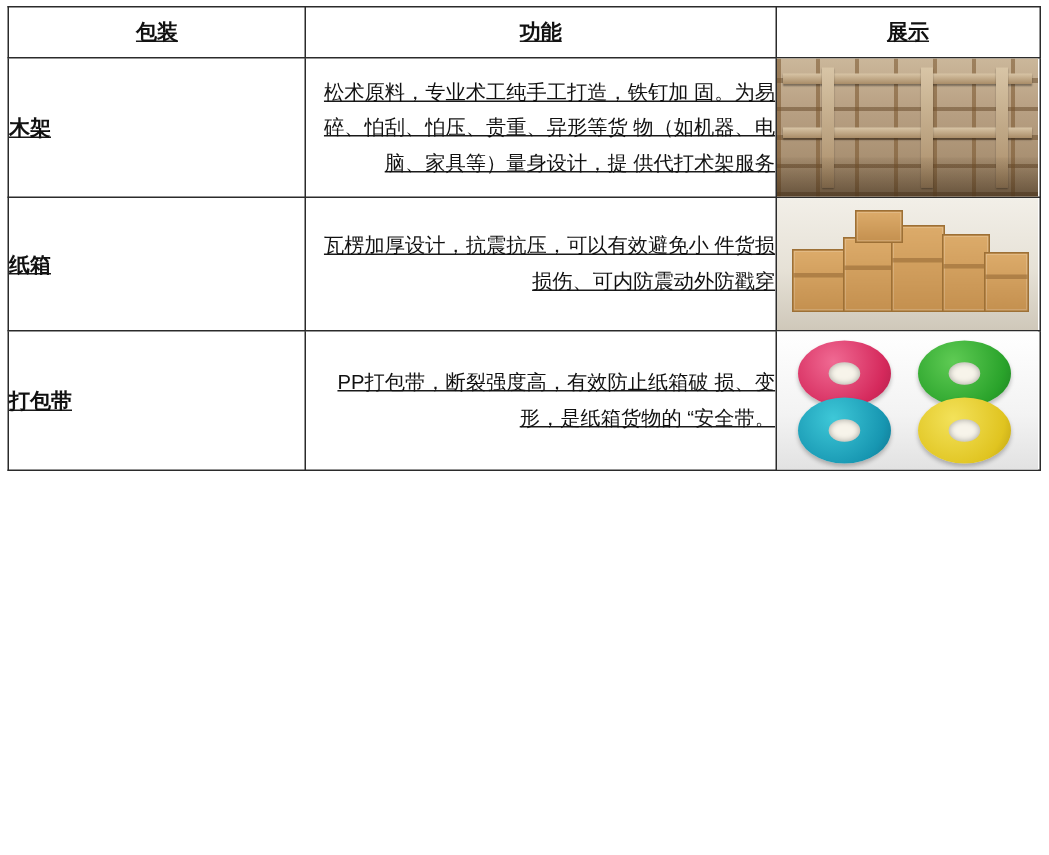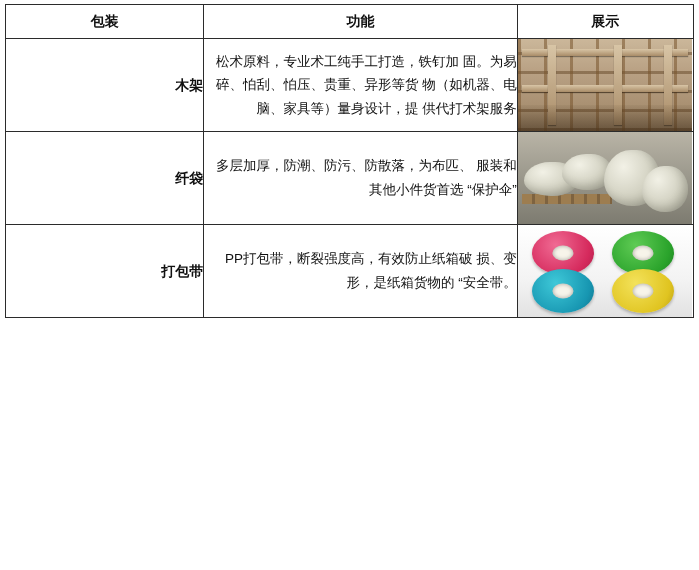--- a/index.html
+++ b/index.html
@@ -18,41 +18,42 @@
     width: 699px;
     height: 570px;
     position: relative;
     background: #ffffff;
   }
   table.pkg-table {
     border-collapse: collapse;
     table-layout: fixed;
     width: 689px;
     margin: 4px 5px 11px 5px;
+    text-decoration: underline;
   }
   table.pkg-table td,
   table.pkg-table th {
     border: 1px solid #2b2b2b;
     vertical-align: middle;
     padding: 0;
   }
   col.col-name  { width: 198px; }
   col.col-func  { width: 313px; }
   col.col-show  { width: 176px; }
 
   thead th {
     height: 33px;
     font-weight: bold;
     font-size: 14px;
     text-align: center;
     color: #111;
   }
 
   td.cell-name {
-    text-align: right;
+    text-align: left;
     font-size: 14px;
     font-weight: bold;
     color: #111;
     padding: 4px 6px;
     line-height: 1.5;
   }
   td.cell-func {
     font-size: 13.5px;
     line-height: 1.75;
     padding: 8px 10px 8px 10px;
@@ -221,34 +222,45 @@
           <div class="thumb img-wood">
             <div class="wood-beam" style="left:4px; top:10px; width:166px; height:7px;"></div>
             <div class="wood-beam" style="left:4px; top:46px; width:166px; height:7px;"></div>
             <div class="wood-beam" style="left:30px; top:6px; width:8px; height:80px;"></div>
             <div class="wood-beam" style="left:96px; top:6px; width:8px; height:80px;"></div>
             <div class="wood-beam" style="left:146px; top:6px; width:8px; height:80px;"></div>
           </div>
         </td>
       </tr>
 
-
-      <tr class="row-bag">
-        <td class="cell-name">纤袋</td>
-        <td class="cell-func">多层加厚，防潮、防污、防散落，为布匹、 服装和其他小件货首选 “保护伞”</td>
+      <tr class="row-carton">
+        <td class="cell-name">纸箱</td>
+        <td class="cell-func">瓦楞加厚设计，抗震抗压，可以有效避免小 件货损损伤、可内防震动外防戳穿</td>
         <td class="cell-show">
-          <div class="thumb img-bag">
-            <div class="pallet" style="left:4px; top:62px; width:90px; height:10px;"></div>
-            <div class="bag" style="left:6px; top:30px; width:54px; height:34px;"></div>
-            <div class="bag" style="left:44px; top:22px; width:50px; height:36px;"></div>
-            <div class="bag" style="left:86px; top:18px; width:56px; height:56px;"></div>
-            <div class="bag" style="left:124px; top:34px; width:46px; height:46px;"></div>
+          <div class="thumb img-carton">
+            <div class="box" style="left:10px; top:34px; width:34px; height:40px;">
+                <div class="tape"></div>
+              </div>
+            <div class="box" style="left:44px; top:26px; width:32px; height:48px;">
+                <div class="tape"></div>
+              </div>
+            <div class="box" style="left:76px; top:18px; width:34px; height:56px;">
+                <div class="tape"></div>
+              </div>
+            <div class="box" style="left:110px; top:24px; width:30px; height:50px;">
+                <div class="tape"></div>
+              </div>
+            <div class="box" style="left:138px; top:36px; width:28px; height:38px;">
+                <div class="tape"></div>
+              </div>
+            <div class="box" style="left:52px; top:8px; width:30px; height:20px;"></div>
           </div>
         </td>
       </tr>
+
 
       <tr class="row-strap">
         <td class="cell-name">打包带</td>
         <td class="cell-func">PP打包带，断裂强度高，有效防止纸箱破 损、变形，是纸箱货物的 “安全带。</td>
         <td class="cell-show">
           <div class="thumb img-strap">
             <div class="reel reel-pink" style="left:14px; top:6px; width:62px; height:44px;"></div>
             <div class="reel reel-green" style="left:94px; top:6px; width:62px; height:44px;"></div>
             <div class="reel reel-blue" style="left:14px; top:44px; width:62px; height:44px;"></div>
             <div class="reel reel-yellow" style="left:94px; top:44px; width:62px; height:44px;"></div>

